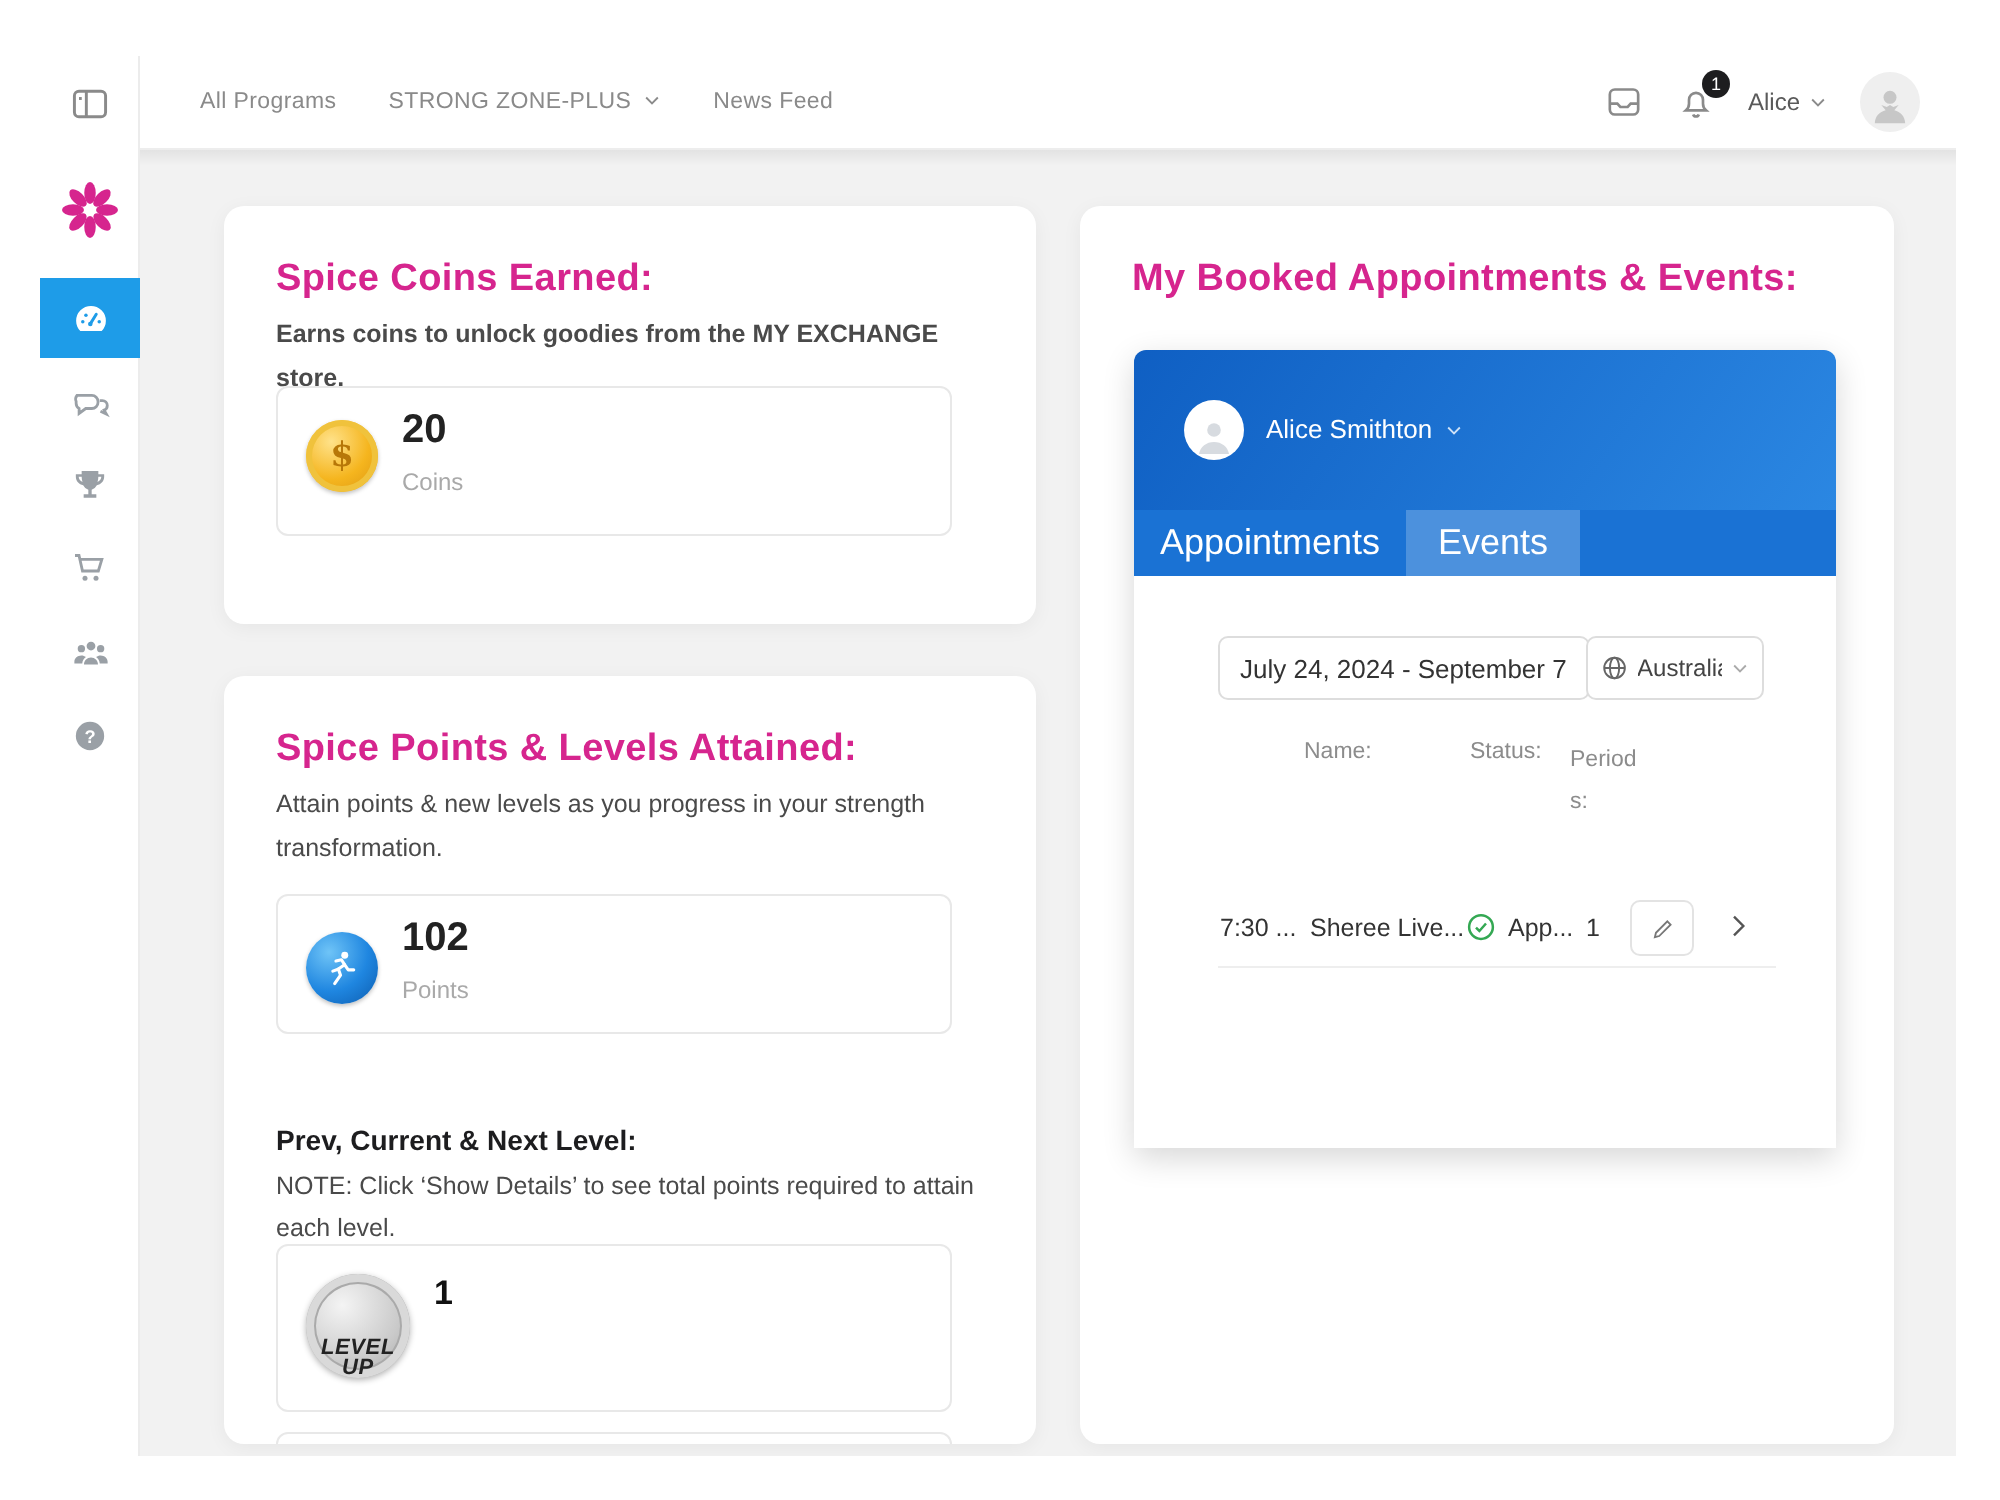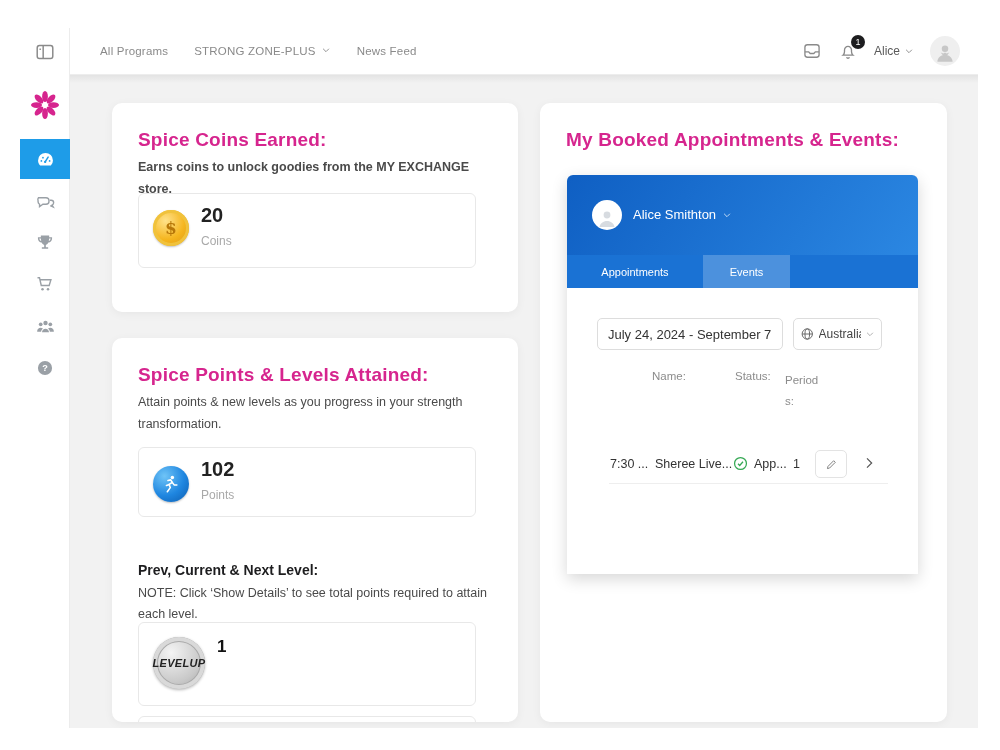--- a/index.html
+++ b/index.html
@@ -52,37 +52,37 @@
   .pts-icon { position:absolute; left:14px; top:18px; width:36px; height:36px; border-radius:50%;
           background:radial-gradient(circle at 32% 28%, #6fc4f7, #1f86e0 55%, #0d5cae);
           box-shadow:0 1px 2px rgba(0,0,0,.25); display:flex; align-items:center; justify-content:center; }
 
   .sec-head { position:absolute; left:26px; font-size:14px; font-weight:bold; color:#1d1d1f; }
   .sec-note { position:absolute; left:26px; font-size:12.5px; color:#4a4a4a; line-height:1.7; width:352px; }
 
   .medal { position:absolute; left:14px; top:14px; width:52px; height:52px; border-radius:50%;
            background:radial-gradient(circle at 35% 30%, #f4f4f4, #c9c9c9 60%, #9f9f9f);
            box-shadow:inset 0 0 0 4px #d9d9d9, inset 0 0 0 5px #aaa, 0 1px 3px rgba(0,0,0,.3);
-           display:flex; flex-direction:row; align-items:center; justify-content:center; }
+           display:flex; flex-direction:column; align-items:center; justify-content:flex-end; }
   .medal b { font-size:11px; line-height:10px; color:#222; letter-spacing:.3px; font-style:italic; }
   .lvl-val { position:absolute; left:78px; top:14px; font-size:17px; font-weight:bold; color:#111; }
   .peek-box { position:absolute; left:26px; top:378px; width:338px; height:30px; border:1px solid #e8e8e8; border-radius:6px; background:#fff; }
 
   
   .widget { position:absolute; left:27px; top:72px; width:351px; height:399px; border-radius:6px 6px 0 0; box-shadow:0 5px 16px rgba(0,0,0,.16); overflow:hidden; background:#fff; }
   .w-head { position:absolute; left:0; top:0; width:100%; height:80px; background:linear-gradient(125deg,#0f5fc3,#2b87e2); }
   .w-avatar { position:absolute; left:25px; top:25px; width:30px; height:30px; border-radius:50%; background:#fff; overflow:hidden; display:flex; align-items:flex-end; justify-content:center; }
   .w-name { position:absolute; left:66px; top:32px; font-size:13px; color:#fff; display:flex; align-items:center; gap:6px; cursor:pointer; }
   .w-tabs { position:absolute; left:0; top:80px; width:100%; height:33px; background:#1a72d4; display:flex; }
-  .w-tab { height:33px; display:flex; align-items:center; justify-content:center; color:#fff; font-size:11px; cursor:pointer; }
+  .w-tab { height:33px; display:flex; align-items:center; justify-content:center; color:#fff; font-size:18px; cursor:pointer; }
   .w-tab.t1 { width:136px; }
   .w-tab.t2 { width:87px; background:rgba(255,255,255,.22); }
   .w-body { position:absolute; left:0; top:113px; width:100%; height:430px; background:#fff; }
 
-  .date-input { position:absolute; left:30px; top:30px; width:186px; height:32px; border:1px solid #ddd; border-radius:5px; font-size:13px; color:#333; padding:0 10px; background:#fff; overflow:hidden; white-space:nowrap; font-family:inherit; }
+  .date-input { position:absolute; left:42px; top:30px; width:186px; height:32px; border:1px solid #ddd; border-radius:5px; font-size:13px; color:#333; padding:0 10px; background:#fff; overflow:hidden; white-space:nowrap; font-family:inherit; }
   .tz-select { position:absolute; left:226px; top:30px; width:89px; height:32px; border:1px solid #ddd; border-radius:5px; display:flex; align-items:center; gap:4px; padding:0 6px; background:#fff; cursor:pointer; overflow:hidden; }
   .tz-select span { font-size:12px; color:#444; white-space:nowrap; overflow:hidden; }
 
   .cols { position:absolute; top:82px; left:0; width:100%; font-size:11.5px; color:#8c8c8c; }
   .col-name { position:absolute; left:85px; top:0; }
   .col-status { position:absolute; left:168px; top:0; }
   .col-periods { position:absolute; left:218px; top:0; width:42px; word-break:break-all; line-height:1.8; }
 
   .group-bar { position:absolute; left:30px; top:127px; width:291px; height:28px; background:#f0f0f0; display:flex; align-items:center; padding-left:13px; font-size:13px; color:#3e3e3e; border-radius:1px; }
 

